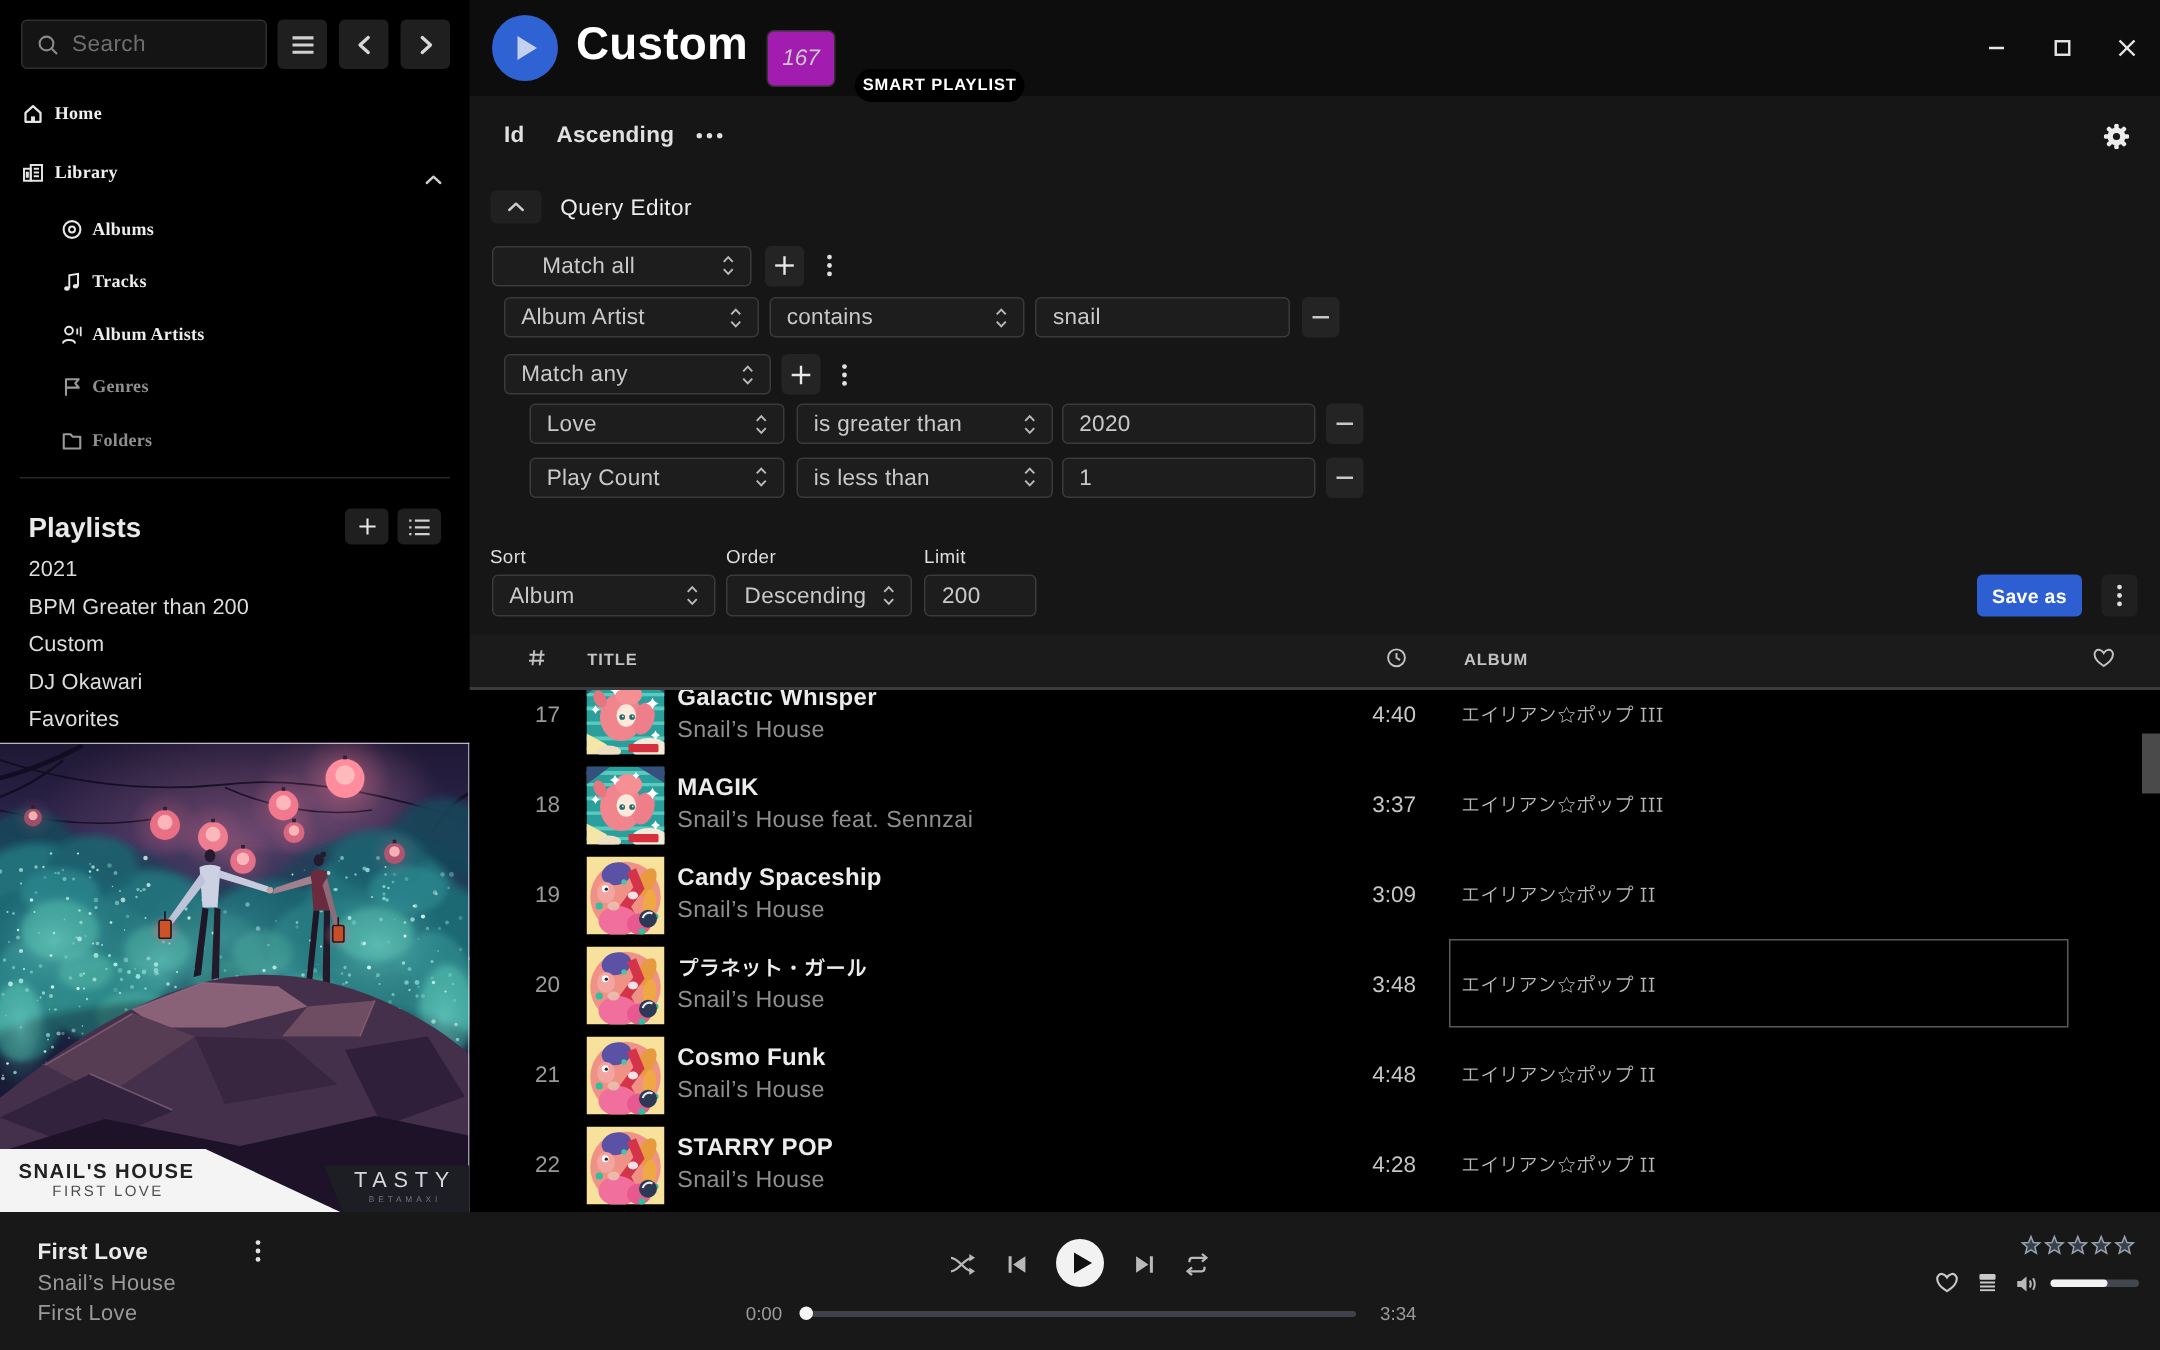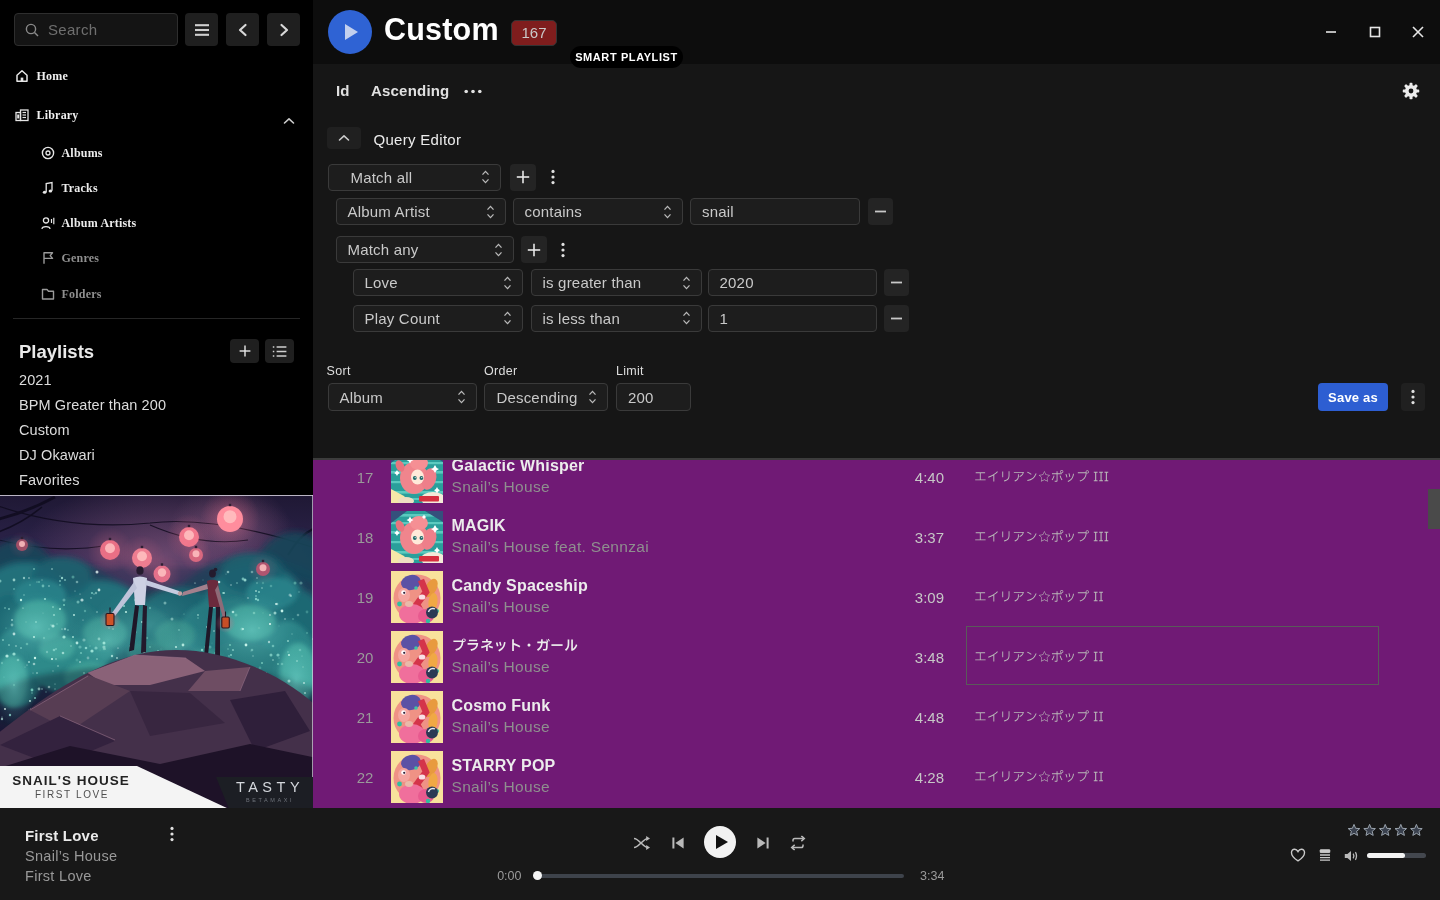--- a/index.html
+++ b/index.html
@@ -15,36 +15,36 @@
 .navchev { position:absolute; left:283px; top:111px; }
 .sdivider { position:absolute; left:13px; top:318px; width:287px; height:1px; background:#262626; }
 .plhead { position:absolute; left:19px; top:341px; font-size:18.5px; font-weight:bold; color:#e9e9e9; letter-spacing:0px; }
 .plitem { position:absolute; left:19px; transform:translateY(-50%); font-size:14.5px; color:#dcdcdc; letter-spacing:0.1px; }
 #artwork { position:absolute; left:0; top:495px; width:313px; height:314px; }
 #main { position:absolute; left:313px; top:0; width:1127px; height:900px; background:#161616; }
 #topband { position:absolute; left:0; top:0; width:1127px; height:64px; background:#0d0d0d; }
 .playbtn { position:absolute; left:14.5px; top:9.5px; width:44px; height:44px; border-radius:50%; background:#2f63d4; }
 .playbtn svg { position:absolute; left:16px; top:13px; }
 .ptitle { position:absolute; left:71px; top:31px; transform:translateY(-54%); font-size:30.5px; font-weight:bold; color:#ffffff; letter-spacing:0.2px; }
-.cbadge { position:absolute; left:198px; top:19.5px; width:46px; height:26px; background:#7f1d1d; border:1px solid #333333; border-radius:5px; color:#c9c9c9; font-size:15px; display:flex; align-items:center; justify-content:center; }
+.cbadge { position:absolute; left:198px; top:19.5px; width:46px; height:38px; background:#a21caf; border:1px solid #333333; border-radius:5px; color:#c9c9c9; font-size:15px; display:flex; align-items:center; justify-content:center;font-style:italic; }
 .spill { position:absolute; left:257px; top:21.5px; width:113px; height:22px; background:#000; border-radius:11px; color:#fff; font-size:11px; font-weight:bold; letter-spacing:0.6px; display:flex; align-items:center; justify-content:center;margin-top:24px; }
 .winbtn { position:absolute; top:24px; width:16px; height:16px; }
 .idrow { position:absolute; top:90px; transform:translateY(-50%); font-weight:bold; font-size:15px; color:#e0e0e0; letter-spacing:0.2px; }
 .qe-collapse { position:absolute; left:14px; top:127px; width:33.5px; height:22px; background:#202020; border-radius:4px; display:flex; align-items:center; justify-content:center; }
 .qe-title { position:absolute; left:60.5px; top:138.5px; transform:translateY(-50%); font-size:15px; color:#ececec; letter-spacing:0.3px; }
 .sel, .inp { position:absolute; background:#1d1d1d; border:1px solid #3a3a3a; border-radius:4px; display:flex; align-items:center; color:#c9c9c9; }
 .sel span, .inp span { letter-spacing:0.2px; white-space:nowrap; }
 .sel .ud { position:absolute; right:10px; top:50%; transform:translateY(-50%); display:flex; padding:0 !important; }
 .qbtn { position:absolute; border-radius:4px; display:flex; align-items:center; justify-content:center; }
 .flabel { position:absolute; transform:translateY(-50%); font-size:12.5px; color:#dedede; letter-spacing:0.3px; }
 .saveas { position:absolute; left:1005px; top:383px; width:70px; height:28px; background:#2d5ed2; border-radius:4px; color:#fff; font-size:13px; font-weight:bold; display:flex; align-items:center; justify-content:center; letter-spacing:0.2px; }
 #thead { position:absolute; left:0; top:423px; width:1127px; height:34.5px; background:#1b1b1b; }
 #thead .hcell { position:absolute; top:50%; transform:translateY(-50%); font-size:11px; font-weight:bold; color:#c2c2c2; letter-spacing:0.6px; }
 #tdivider { position:absolute; left:0; top:457.5px; width:1127px; height:2px; background:#3c3c3c; }
-#tbody { position:absolute; left:0; top:459.5px; width:1127px; height:348.5px; background:#701a75; overflow:hidden; }
+#tbody { position:absolute; left:0; top:459.5px; width:1127px; height:348.5px; background:#000000; overflow:hidden; }
 .trow { position:absolute; left:0; width:1127px; height:60px; }
 .tnum { position:absolute; left:52px; top:30px; transform:translate(-50%,-50%); width:44px; text-align:center; font-size:15px; color:#9a9a9a; }
 .thumb { position:absolute; left:77.5px; top:4px; width:52px; height:52px; }
 .ttitle { position:absolute; left:138.5px; top:19px; transform:translateY(-50%); font-size:16px; font-weight:bold; color:#ececec; letter-spacing:0.2px; display:flex; align-items:center; }
 .tartist { position:absolute; left:138.5px; top:39.5px; transform:translateY(-50%); font-size:15.5px; color:#8f8f8f; letter-spacing:0.3px; }
 .tdur { position:absolute; left:551px; width:80px; top:29.5px; transform:translateY(-50%); text-align:right; font-size:15px; color:#c6c6c6; }
 .talbum { position:absolute; left:660.5px; top:29.5px; transform:translateY(-50%); font-size:14.5px; color:#b9b9b9; display:flex; align-items:center; }
 .focusbox { position:absolute; left:652.5px; top:-1px; width:413px; height:59px; border:1px solid #5a5a5a; }
 #scrollthumb { position:absolute; left:1115px; top:489px; width:12px; height:40px; background:#4a4a4a; }
 #player { position:absolute; left:0; top:808px; width:1440px; height:92px; background:#181818; }
@@ -95,21 +95,21 @@
           <circle cx="8.5" cy="8.5" r="2.4" fill="#161616"></circle>
         </svg>
       </div>
 <div class="qe-collapse">
         <svg width="12" height="8" viewBox="0 0 12 8" style="">
           <path d="M1.5 6 L6 1.8 L10.5 6" fill="none" stroke="#cccccc" stroke-width="1.6" stroke-linecap="round" stroke-linejoin="round"></path>
         </svg>
       </div>
 <div class="qe-title">Query Editor</div>
 <div class="sel" style="left:14.5px;top:163.5px;width:173.5px;height:27px;">
-        <span style="padding-left:22px;font-size:15px;">Match all</span>
+        <span style="padding-left:10px;font-size:15px;margin-left:23px;">Match all</span>
         <span class="ud">
           <svg width="9" height="14" viewBox="0 0 9 14" style="">
             <path d="M1.5 4.6 L4.5 1.4 L7.5 4.6" fill="none" stroke="#b9b9b9" stroke-width="1.3"></path>
             <path d="M1.5 9.4 L4.5 12.6 L7.5 9.4" fill="none" stroke="#b9b9b9" stroke-width="1.3"></path>
           </svg>
         </span>
       </div>
 <div class="qbtn" style="left:197px;top:163.5px;width:26px;height:27px;background:#242424;">
         <svg width="14" height="14" viewBox="0 0 14 14" style="">
           <g stroke="#e8e8e8" stroke-width="1.6">
@@ -258,20 +258,39 @@
 <div class="saveas">Save as</div>
 <div class="qbtn" style="left:1087.5px;top:383px;width:24px;height:28px;background:#202020;">
         <svg width="4" height="16" viewBox="0 0 4 16" style="">
           <g fill="#e0e0e0">
             <circle cx="2" cy="2.4" r="1.6"></circle>
             <circle cx="2" cy="8" r="1.6"></circle>
             <circle cx="2" cy="13.6" r="1.6"></circle>
           </g>
         </svg>
       </div>
+<div id="thead">
+  <div class="hcell" style="left:39px;"><svg width="12" height="12" viewBox="0 0 12 12" style="">
+            <g stroke="#c2c2c2" stroke-width="1.3">
+              <line x1="4.2" y1="1" x2="3" y2="11"></line>
+              <line x1="9" y1="1" x2="7.8" y2="11"></line>
+              <line x1="1" y1="4" x2="11" y2="4"></line>
+              <line x1="0.7" y1="8" x2="10.7" y2="8"></line>
+            </g>
+          </svg></div>
+  <div class="hcell" style="left:78.5px;">TITLE</div>
+  <div class="hcell" style="left:611px;"><svg width="14" height="14" viewBox="0 0 14 14" style="">
+            <circle cx="7" cy="7" r="5.6" fill="none" stroke="#c2c2c2" stroke-width="1.3"></circle>
+            <path d="M7 3.8 L7 7 L9.4 8.6" fill="none" stroke="#c2c2c2" stroke-width="1.3"></path>
+          </svg></div>
+  <div class="hcell" style="left:663px;">ALBUM</div>
+  <div class="hcell" style="left:1082px;"><svg width="15" height="13" viewBox="0 0 15 13" style="">
+            <path d="M7.5 12 C-1.5 6.5 1.2 0.8 4.4 1.2 C6 1.4 7 2.6 7.5 3.4 C8 2.6 9 1.4 10.6 1.2 C13.8 0.8 16.5 6.5 7.5 12 Z" fill="none" stroke="#c2c2c2" stroke-width="1.3"></path>
+          </svg></div>
+</div>
 <div id="tdivider"></div>
 <div id="tbody">
 <div class="trow" style="top:-12.5px;">
 <div class="tnum">17</div>
 <div class="thumb"><svg width="52" height="52" viewBox="0 0 52 52" style="">
               <rect width="52" height="52" fill="#2a9f9b"></rect>
 <g fill="#5bcabf">
                 <rect y="3" width="52" height="2.6"></rect>
                 <rect y="11" width="52" height="2.2"></rect>
                 <rect y="20" width="52" height="2.6"></rect>

